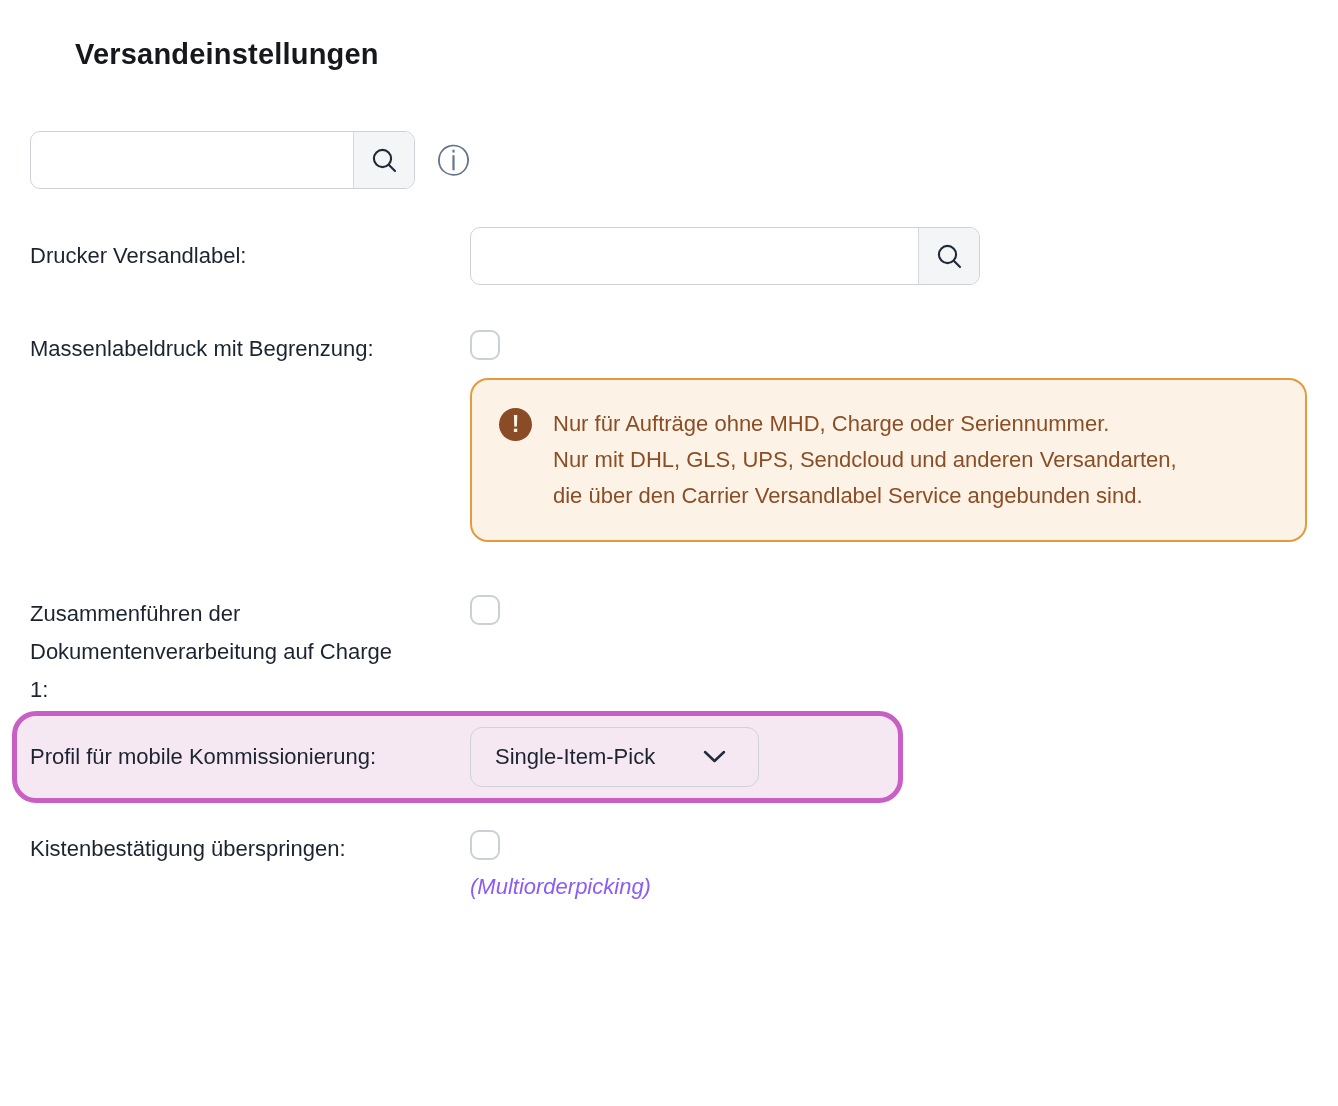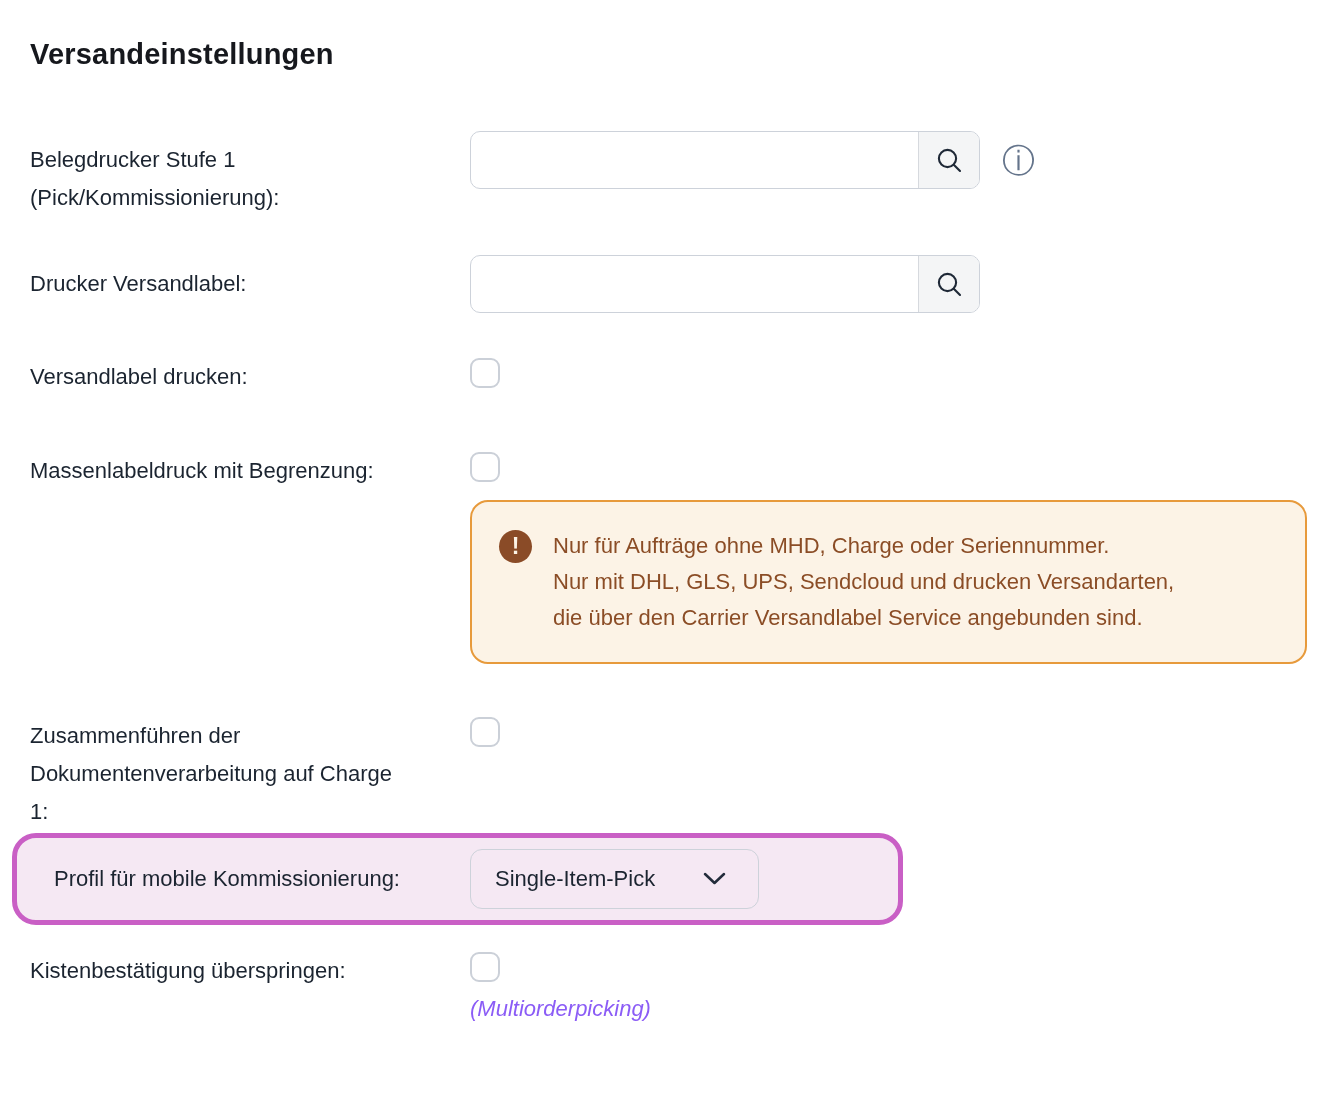--- a/index.html
+++ b/index.html
@@ -14,20 +14,21 @@
   .page {
     width: 1338px;
     height: 1106px;
     padding: 38px 30px 0 30px;
   }
   .heading {
     font-size: 29px;
     font-weight: 700;
     color: #16181D;
     letter-spacing: 0.2px;
+    margin-left: 45px;
   }
   .rows { margin-top: 60px; }
   .row {
     display: grid;
     grid-template-columns: 440px 1fr;
     align-items: start;
   }
   .label {
     font-size: 22px;
     line-height: 38px;
@@ -150,21 +151,21 @@
     border-radius: 24px;
     background: #F5E8F3;
     padding: 11px 0;
     margin-top: 2px;
   }
   .highlight-ring .row {
     grid-template-columns: 440px 1fr;
     align-items: center;
     padding-left: 13px;
   }
-  .highlight-ring .label { padding-top: 0; text-align: right; }
+  .highlight-ring .label { padding-top: 0; }
 
   .note-italic {
     font-style: italic;
     font-size: 22px;
     color: #8b5cf6;
     margin-top: 14px;
   }
 
   
   .mb-r1 { margin-bottom: 38px; }
@@ -179,21 +180,20 @@
 </head>
 <body>
 
 <div class="page">
 
   <h1 class="heading">Versandeinstellungen</h1>
 
   <div class="rows">
 
     <div class="row row--boxed mb-r1">
-      <div class="label">Belegdrucker Stufe 1 (Pick/Kommissionierung):</div>
       <div style="display:flex; align-items:flex-start;">
         <div class="search-group">
           <input type="text" value="" style="">
           <button class="search-btn">
             <span>
               <svg width="27" height="27" viewBox="0 0 27 27">
                 <circle cx="11.5" cy="11.5" r="8.6" fill="none" stroke="#1F2937" stroke-width="2.1"></circle>
                 <line x1="18" y1="18" x2="24" y2="24" stroke="#1F2937" stroke-width="2.1" stroke-linecap="round"></line>
               </svg>
             </span>
@@ -213,36 +213,30 @@
               <svg width="27" height="27" viewBox="0 0 27 27">
                 <circle cx="11.5" cy="11.5" r="8.6" fill="none" stroke="#1F2937" stroke-width="2.1"></circle>
                 <line x1="18" y1="18" x2="24" y2="24" stroke="#1F2937" stroke-width="2.1" stroke-linecap="round"></line>
               </svg>
             </span>
           </button>
         </div>
       </div>
     </div>
 
-    <div class="row mb-r3">
-      <div class="label">Versandlabel drucken:</div>
-      <div>
-        <div class="checkbox" role="checkbox" aria-checked="false"></div>
-      </div>
-    </div>
 
     <div class="row">
       <div class="label">Massenlabeldruck mit Begrenzung:</div>
       <div class="mb-warn">
         <div class="checkbox" role="checkbox" aria-checked="false"></div>
         <div class="callout">
           <div class="callout-icon">!</div>
           <div class="callout-text">
             <div>Nur für Aufträge ohne MHD, Charge oder Seriennummer.</div>
-            <div>Nur mit DHL, GLS, UPS, Sendcloud und drucken Versandarten,</div>
+            <div>Nur mit DHL, GLS, UPS, Sendcloud und anderen Versandarten,</div>
             <div>die über den Carrier Versandlabel Service angebunden sind.</div>
           </div>
         </div>
       </div>
     </div>
 
 
     <div class="row">
       <div class="label">Zusammenführen der Dokumentenverarbeitung auf Charge 1:</div>
       <div>

